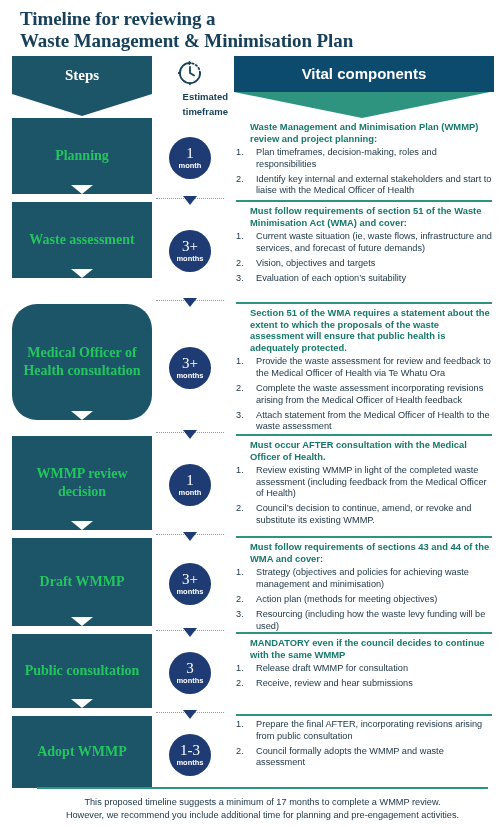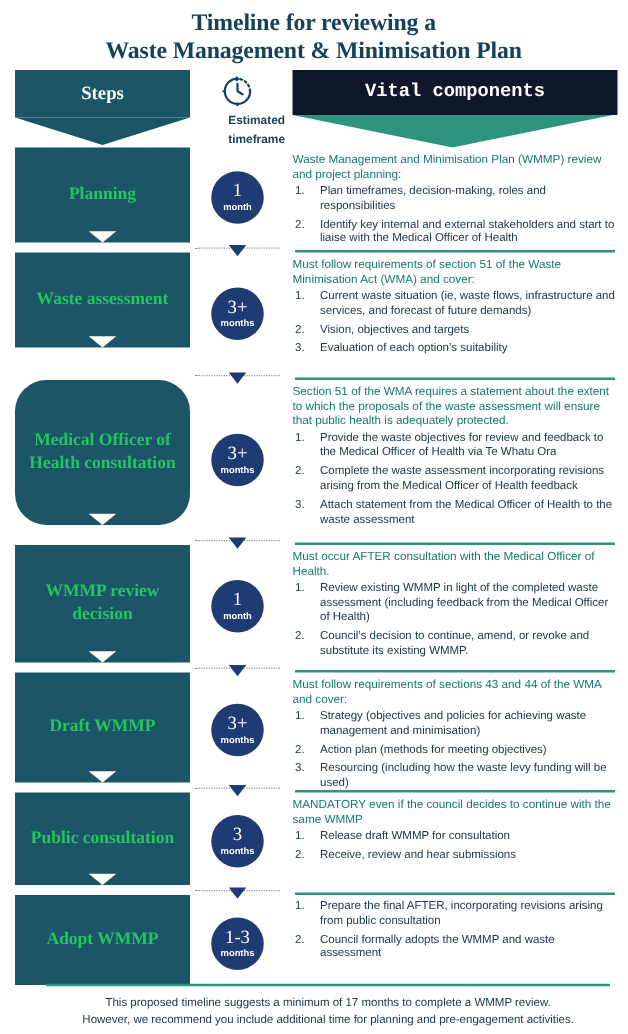--- a/index.html
+++ b/index.html
@@ -11,21 +11,21 @@
     width: 502px;
     height: 827px;
     font-family: "Liberation Sans", sans-serif;
     color: #12364a;
     overflow: hidden;
     position: relative;
   }
 
   
   .title-block {
-    text-align: center;
+    text-align: left;
     padding: 8px 20px 0 20px;
   }
   .title-line {
     font-family: "Liberation Serif", serif;
     font-weight: bold;
     font-size: 19px;
     line-height: 22px;
     color: #17405a;
     letter-spacing: -0.1px;
   }
@@ -76,25 +76,25 @@
   .banner-steps::after {
     content: "";
     position: absolute;
     left: 0; top: 38px;
     width: 0; height: 0;
     border-left: 70px solid transparent;
     border-right: 70px solid transparent;
     border-top: 22px solid #1d5568;
   }
   .banner-vital {
-    background: #0f172a;
+    background: #0c4a6e;
     height: 36px;
     line-height: 36px;
     font-size: 15px;
-    font-family: Liberation Mono, monospace;
+    font-family: Liberation Sans, sans-serif;
   }
   .banner-vital::after {
     content: "";
     position: absolute;
     left: 0; top: 36px;
     width: 0; height: 0;
     border-left: 128px solid transparent;
     border-right: 128px solid transparent;
     border-top: 26px solid #2e9480;
   }
@@ -190,24 +190,25 @@
     border-top: 9px solid #1f3b73;
   }
 
   
   .vital-cell {
     box-sizing: border-box;
     padding-top: 3px;
   }
   .v-head {
     color: #17796a;
-    font-weight: normal;
+    font-weight: bold;
     font-size: 9.4px;
     line-height: 11.6px;
     margin-bottom: 3px;
+    margin-left: 16px;
   }
   ol.v-list {
     margin: 0;
     padding: 0;
     list-style: none;
     counter-reset: vitem;
   }
   ol.v-list li {
     position: relative;
     padding-left: 22px;
@@ -371,21 +372,21 @@
         </div>
         <div class="col-time tf-cell" style="height: 127px;">
           <div class="circle">
             <span class="num">3+</span>
             <span class="unit">months</span>
           </div>
         </div>
         <div class="col-vital vital-cell" style="height: 127px;">
           <div class="v-head">Section 51 of the WMA requires a statement about the extent to which the proposals of the waste assessment will ensure that public health is adequately protected.</div>
           <ol class="v-list">
-            <li>Provide the waste objectives for review and feedback to the Medical Officer of Health via Te Whatu Ora</li>
+            <li>Provide the waste assessment for review and feedback to the Medical Officer of Health via Te Whatu Ora</li>
             <li>Complete the waste assessment incorporating revisions arising from the Medical Officer of Health feedback</li>
             <li>Attach statement from the Medical Officer of Health to the waste assessment</li>
           </ol>
         </div>
       </div>
       <div class="row">
         <div class="col-steps"></div>
         <div class="col-time tf-sep">
           <span class="dots"></span>
           <span class="tri"></span>

